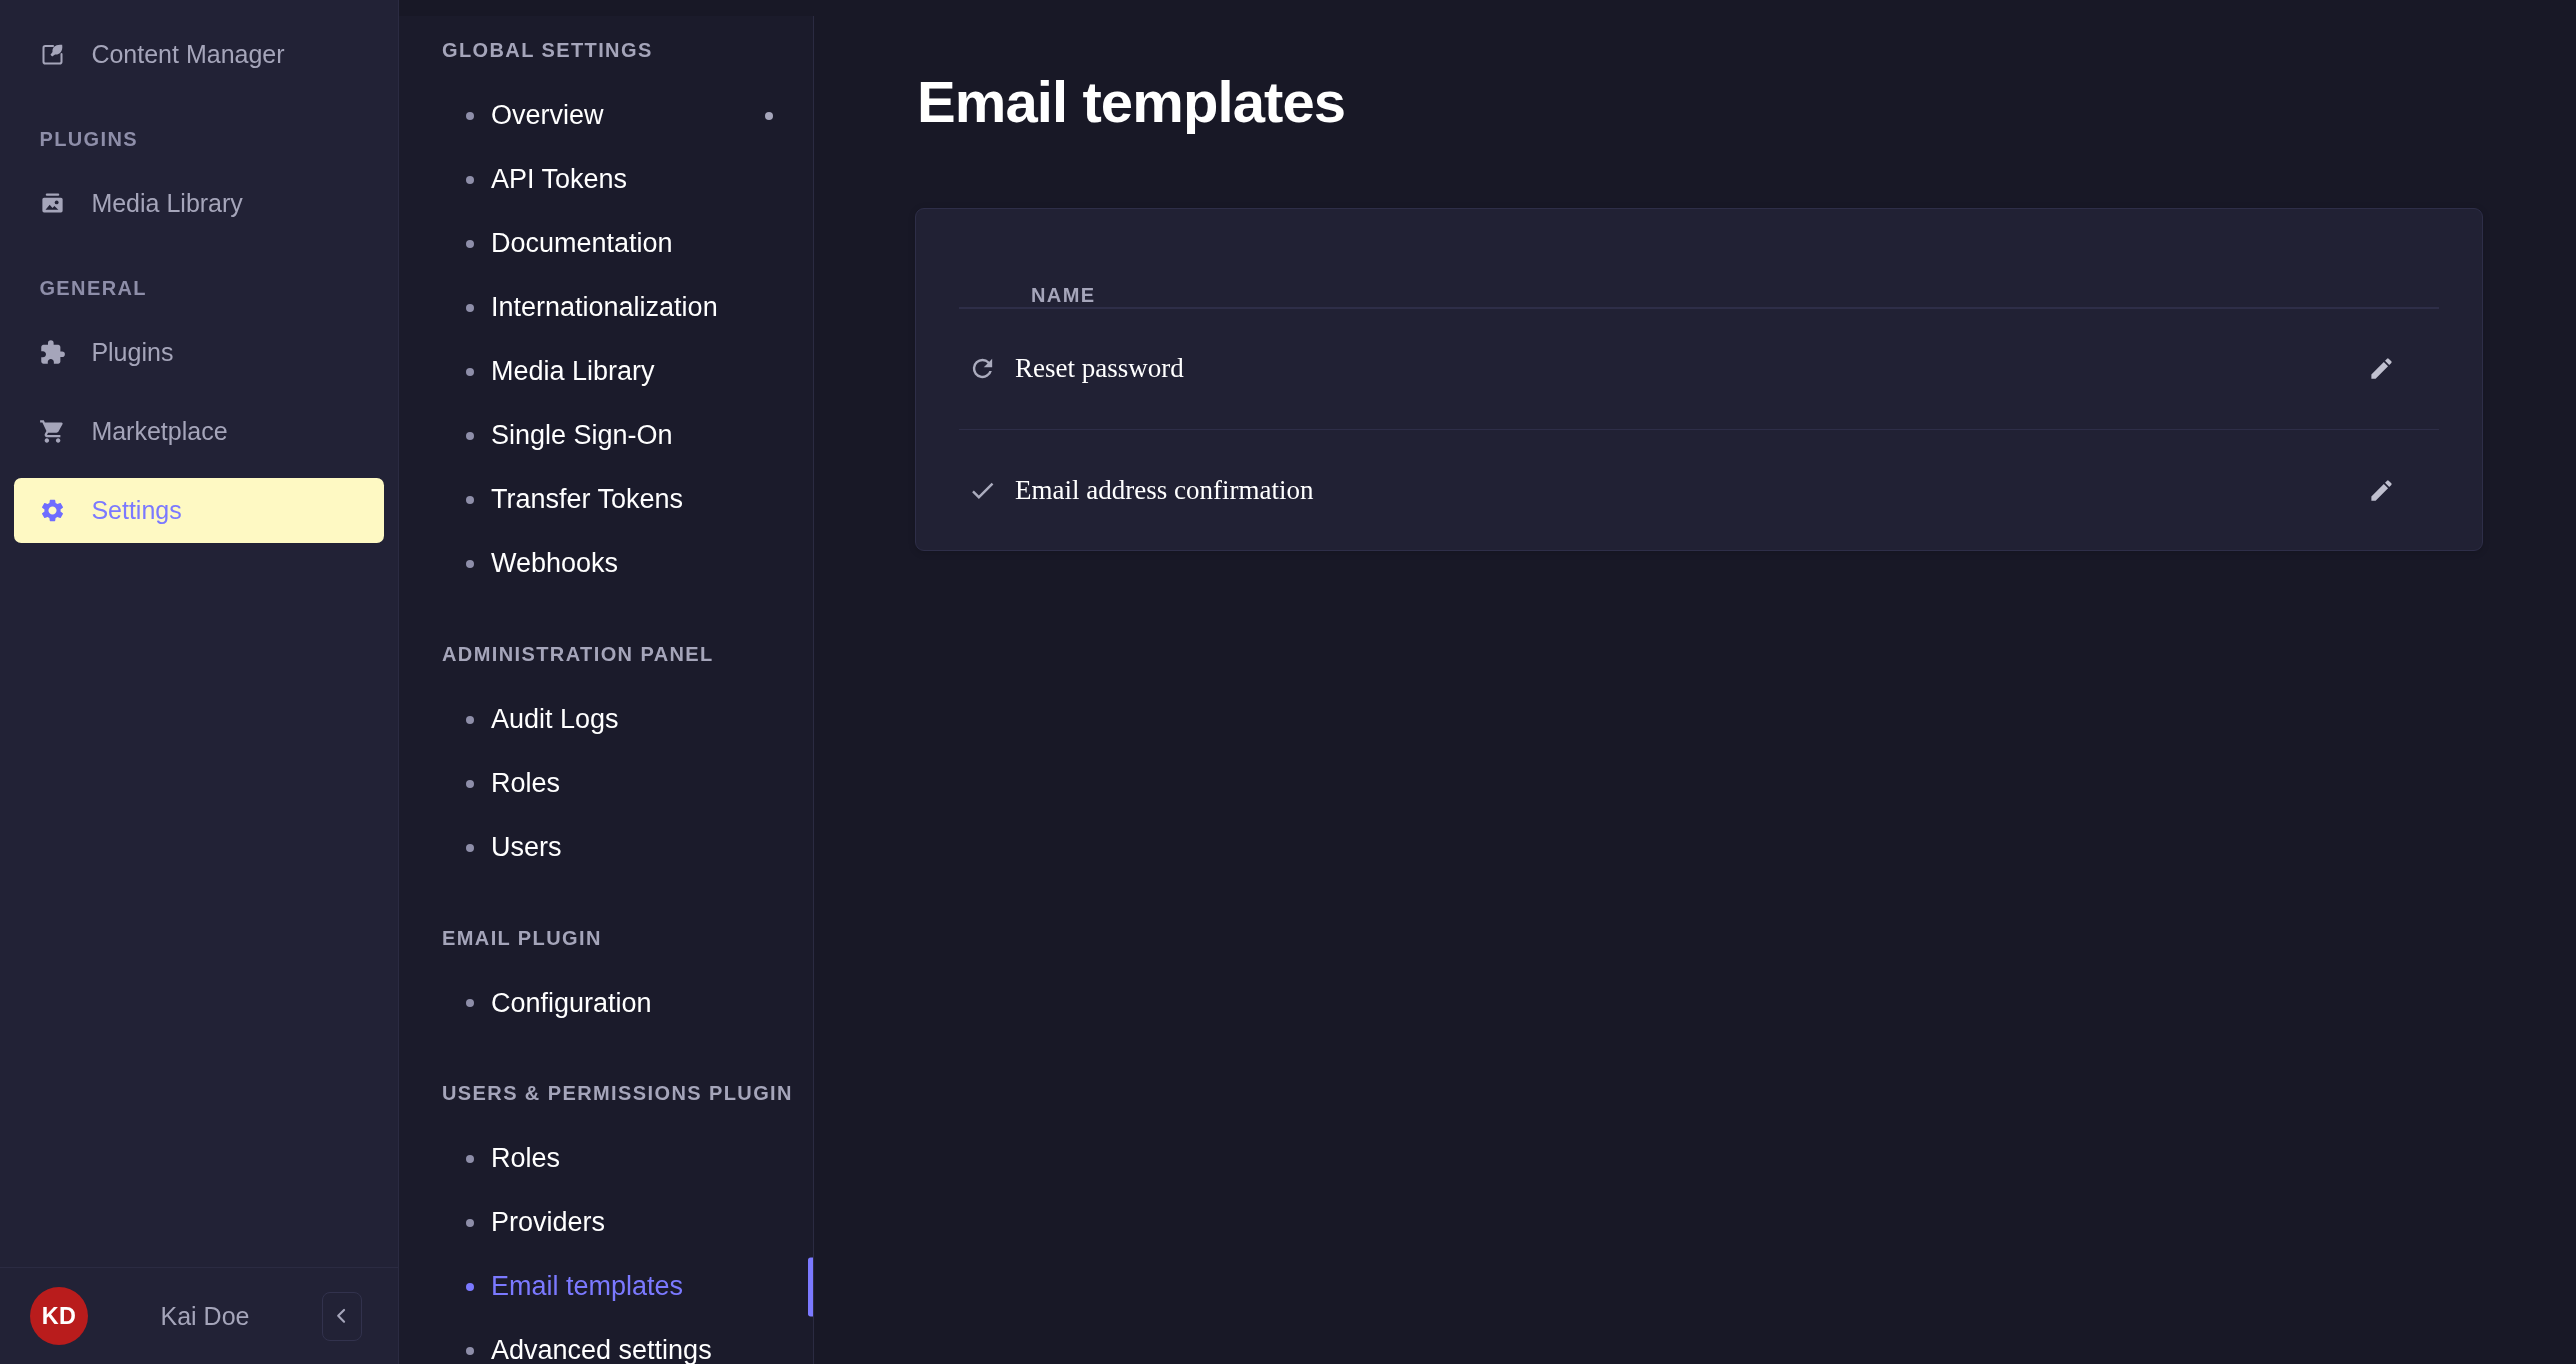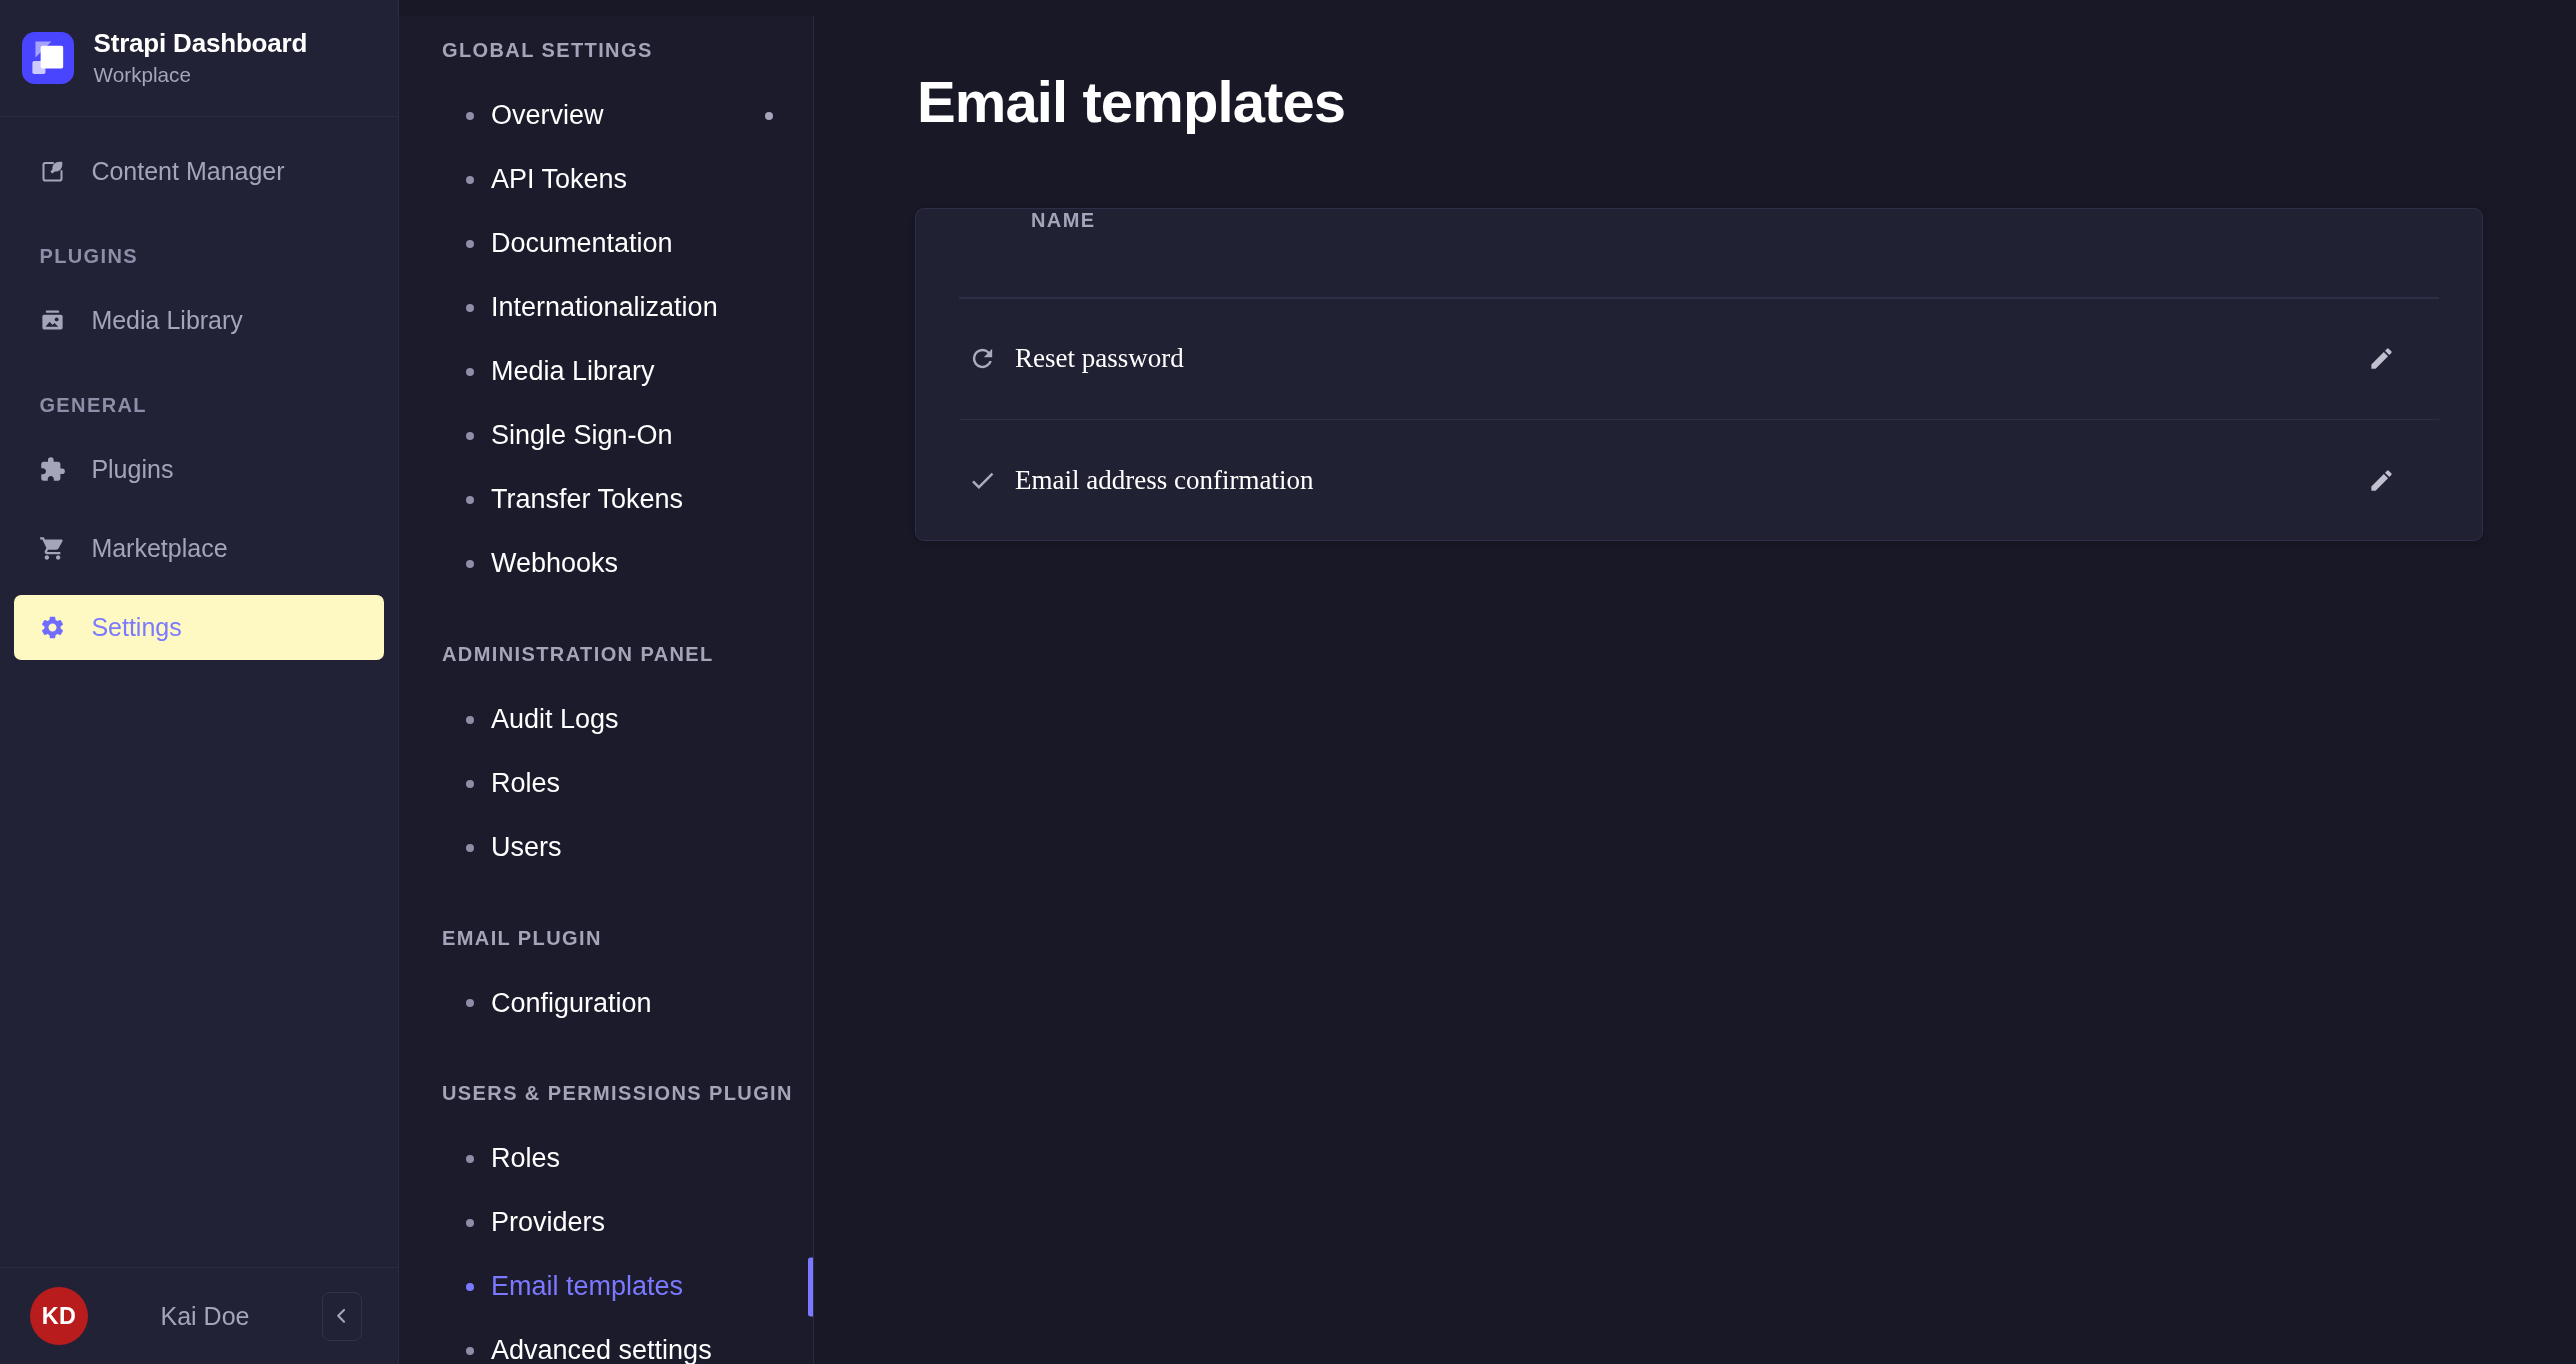--- a/index.html
+++ b/index.html
@@ -98,21 +98,21 @@
   .page-title {
     margin: 70px 0 0 101px; font-size: 58px; font-weight: 700;
     color: #ffffff; letter-spacing: -0.9px; line-height: 1.1;
   }
   .card {
     width: 1568px; margin: 74px 0 0 99px;
     background: #212134; border: 1.8px solid #2e2e48; border-radius: 9px;
     box-shadow: 0 1.8px 7.2px rgba(0,0,0,0.15);
   }
   .thead {
-    height: 88px; display: flex; align-items: flex-start; padding: 0 43px 0 115px;
+    height: 98px; display: flex; align-items: flex-end; padding: 0 43px 0 115px;
   }
   .th-label {
     font-size: 20px; font-weight: 700; letter-spacing: 1.4px;
     color: #a5a5ba; text-transform: uppercase;
   }
   .card-divider { height: 1.8px; background: #2e2e48; margin: 0 43px; }
   .trow {
     height: 120px; display: flex; align-items: center;
     padding: 0 77px 0 52px; cursor: pointer;
   }
@@ -124,33 +124,20 @@
     display: flex; align-items: center; justify-content: center; cursor: pointer;
   }
   .edit-btn svg { width: 27px; height: 27px; }
 </style>
 </head>
 <body>
 
 <div id="app">
 
   <aside class="mainnav">
-    <div class="brand">
-      <div class="logo">
-        <svg viewBox="0 0 24 24" aria-hidden="true">
-          <path d="M6.2 4.4h7.4l-7.4 7.4z" fill="rgba(255,255,255,0.5)"></path>
-          <rect x="8.6" y="6.4" width="10.4" height="10.4" rx="0.8" fill="#ffffff"></rect>
-          <rect x="4.8" y="13.4" width="6" height="6" rx="0.8" fill="rgba(255,255,255,0.72)"></rect>
-        </svg>
-      </div>
-      <div>
-        <div class="brand-title">Strapi Dashboard</div>
-        <div class="brand-sub">Workplace</div>
-      </div>
-    </div>
 
     <nav class="nav-list">
       <div class="nav-item">
         <svg class="nav-ico" viewBox="0 0 24 24" fill="none" stroke="currentColor" stroke-width="1.8">
           <path d="M12.5 4.5H5.6A1.6 1.6 0 0 0 4 6.1v12.3A1.6 1.6 0 0 0 5.6 20h12.8a1.6 1.6 0 0 0 1.6-1.6v-6.9" stroke-linecap="round"></path>
           <path d="M20.6 3.4c-3-.5-5.6.2-7.1 1.7-1.2 1.2-1.7 2.8-1.5 4.6l-1.8 2.6 1.5 1.5 2.6-1.8c1.8.2 3.4-.3 4.6-1.5 1.5-1.5 2.2-4.1 1.7-7.1z" fill="currentColor" stroke="none"></path>
         </svg>
         <span>Content Manager</span>
       </div>
 

